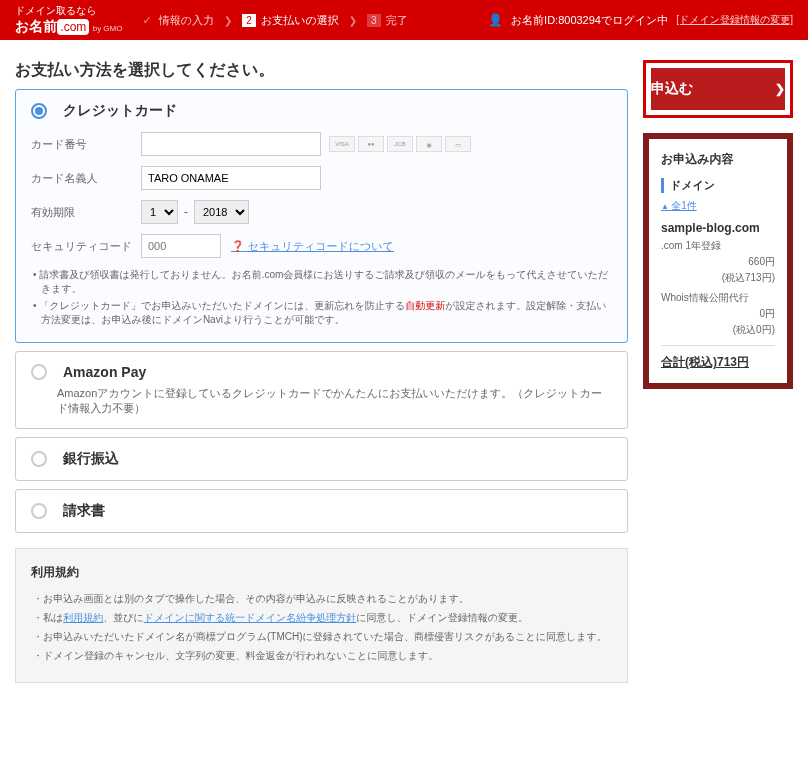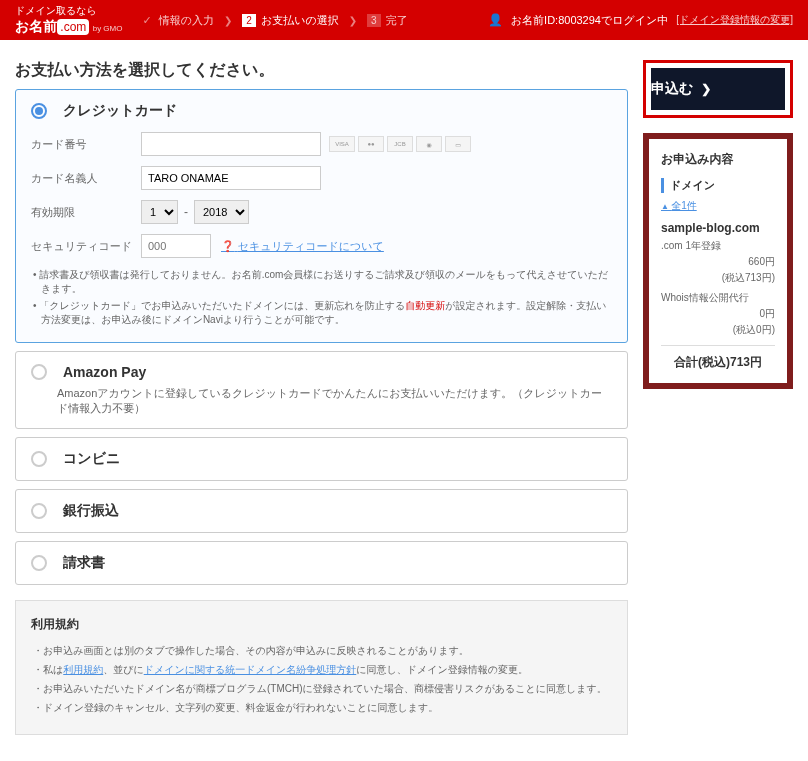--- a/index.html
+++ b/index.html
@@ -43,32 +43,32 @@
     .notes li { font-size: 10px; color: #666; list-style: none; padding-left: 10px; text-indent: -8px; margin-bottom: 3px; line-height: 1.4; }
     .notes li::before { content: '• '; }
     .red-text { color: #d40000; }
     .option-desc { font-size: 11px; color: #666; margin-top: 6px; padding-left: 26px; }
     .terms-section { background: #f5f5f5; border: 1px solid #ddd; padding: 15px; margin-top: 15px; }
     .terms-title { font-size: 12px; font-weight: bold; margin-bottom: 10px; }
     .terms-list li { font-size: 10px; color: #666; list-style: none; padding-left: 10px; text-indent: -8px; margin-bottom: 4px; line-height: 1.5; }
     .terms-list li::before { content: '・'; }
     .link { color: #4a90e2; text-decoration: underline; cursor: pointer; }
     .apply-btn-wrap { border: 3px solid #d40000; padding: 5px; margin-bottom: 15px; }
-    .apply-btn { background: #0f172a; color: #fff; border: none; width: 100%; padding: 12px 0; font-size: 14px; font-weight: bold; cursor: pointer; display: flex; align-items: center; justify-content: flex-start; gap: 8px; }
+    .apply-btn { background: #b91c1c; color: #fff; border: none; width: 100%; padding: 12px 0; font-size: 14px; font-weight: bold; cursor: pointer; display: flex; align-items: center; justify-content: space-between; gap: 8px; }
     .apply-arrow { font-size: 12px; }
     .order-summary { border: 6px solid #7f1d1d; padding: 12px; }
     .order-title { font-size: 12px; font-weight: bold; margin-bottom: 10px; }
     .order-section-label { font-size: 11px; font-weight: bold; border-left: 3px solid #4a90e2; padding-left: 6px; margin-bottom: 6px; }
     .order-count { color: #4a90e2; text-decoration: underline; font-size: 10px; margin-bottom: 8px; display: block; cursor: pointer; }
     .order-count::before { content: '▲ '; font-size: 8px; }
     .domain-name { font-size: 12px; font-weight: bold; margin-bottom: 4px; }
     .order-item { display: flex; justify-content: space-between; font-size: 10px; color: #666; margin-bottom: 2px; }
     .order-item-right { text-align: right; }
     .order-divider { border-top: 1px solid #ddd; margin: 8px 0; }
-    .order-total { display: flex; justify-content: center; font-size: 12px; font-weight: bold; margin-top: 8px; }
+    .order-total { display: flex; justify-content: flex-start; font-size: 12px; font-weight: bold; margin-top: 8px; text-decoration: underline; }
     .check-icon { color: rgba(255,255,255,0.7); font-size: 11px; margin-right: 2px; }
   </style>
 </head>
 <body>
 
 <div class="header">
   <div class="logo-area">
     <div>
       <div class="logo-text">ドメイン取るなら</div>
       <span class="logo-main">お名前</span><span class="logo-com">.com</span>
@@ -124,44 +124,38 @@
           <input class="form-input" type="text" value="TARO ONAMAE" style="">
         </div>
         <div class="form-row">
           <span class="form-label">有効期限</span>
           <select class="select-small"><option>1</option></select>
           <span style="margin:0 6px;color:#666">-</span>
           <select class="select-small"><option>2018</option></select>
         </div>
         <div class="form-row">
           <span class="form-label">セキュリティコード</span>
-          <input class="form-input" style="width: 70px;" type="text" placeholder="000">
+          <input class="form-input" style="width: 80px;" type="text" placeholder="000">
           <span class="help-link"><span class="help-icon">❓</span> <span>セキュリティコードについて</span></span>
         </div>
         <ul class="notes">
           <li>請求書及び領収書は発行しておりません。お名前.com会員様にお送りするご請求及び領収のメールをもって代えさせていただきます。</li>
           <li><span>「クレジットカード」でお申込みいただいたドメインには、更新忘れを防止する</span><span class="red-text">自動更新</span><span>が設定されます。設定解除・支払い方法変更は、お申込み後にドメインNaviより行うことが可能です。</span></li>
         </ul>
       </div>
     </div>
 
     <div class="payment-option">
       <div class="option-header">
         <div class="radio"></div>
         <span class="option-title">Amazon Pay</span>
       </div>
       <p class="option-desc">Amazonアカウントに登録しているクレジットカードでかんたんにお支払いいただけます。（クレジットカード情報入力不要）</p>
     </div>
 
-    <div class="payment-option">
-      <div class="option-header">
-        <div class="radio"></div>
-        <span class="option-title">コンビニ</span>
-      </div>
-    </div>
 
     <div class="payment-option">
       <div class="option-header">
         <div class="radio"></div>
         <span class="option-title">銀行振込</span>
       </div>
     </div>
 
     <div class="payment-option">
       <div class="option-header">

